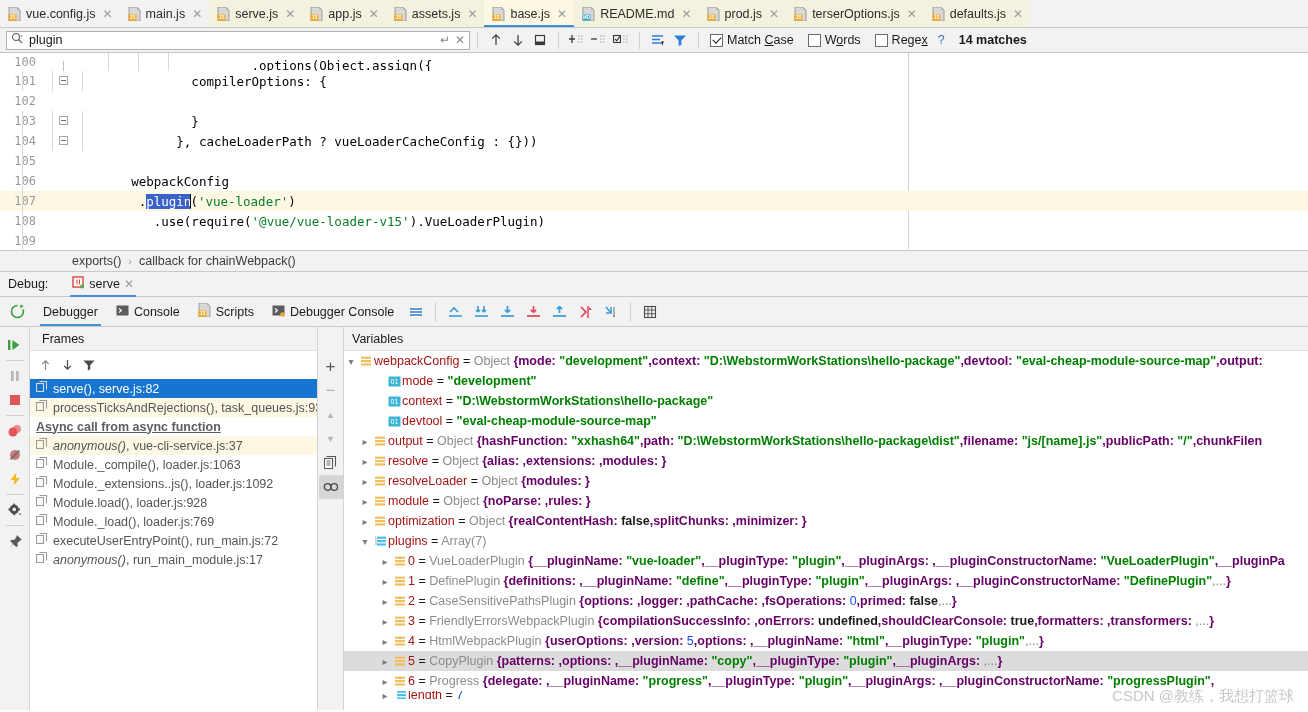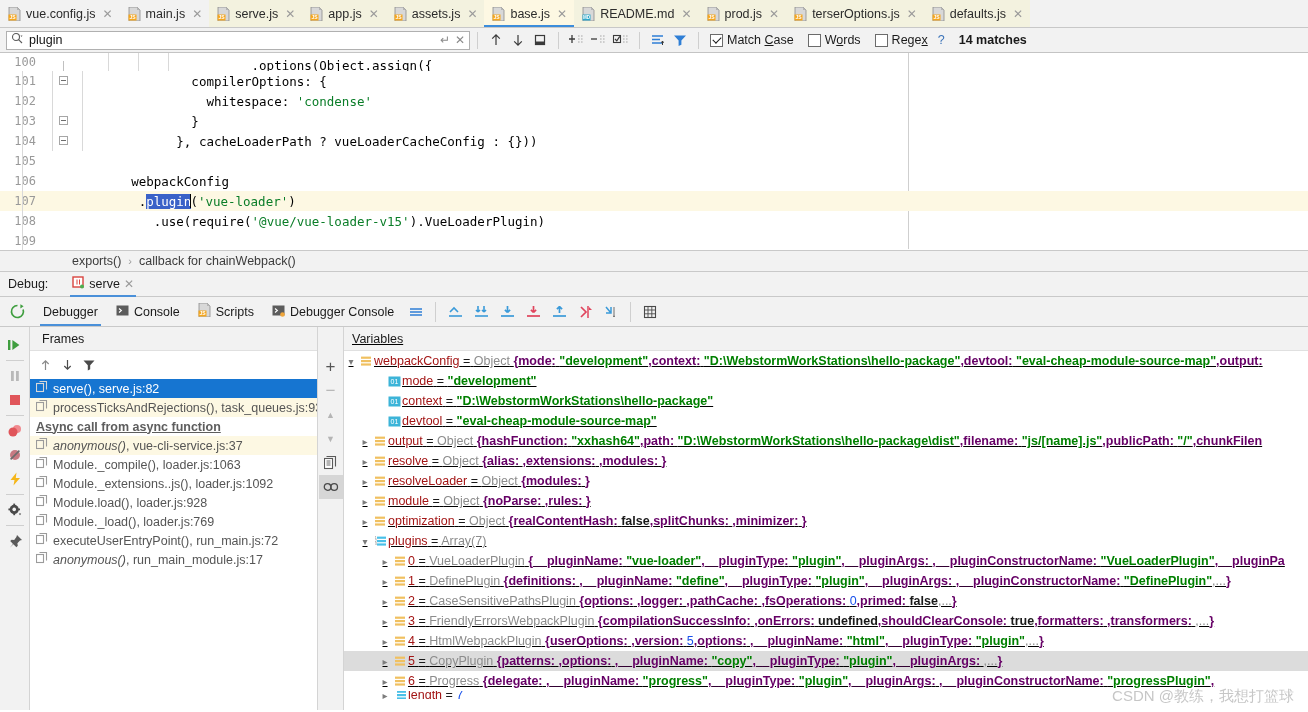--- a/index.html
+++ b/index.html
@@ -200,21 +200,21 @@
   .fnm { font-style: normal; }
   .fnm.anon { font-style: italic; }
 
   .varctl {
     width: 26px; flex: 0 0 auto; background: #f2f2f2; border-right: 1px solid #d4d4d4;
     display: flex; flex-direction: column; align-items: center; padding-top: 28px; gap: 0;
   }
   .vcbtn { width: 24px; height: 24px; display: flex; align-items: center; justify-content: center; color: #8a8a8a; }
   .vcbtn.on { background: #d6d6d6; }
 
-  .varspane { flex: 1 1 auto; display: flex; flex-direction: column; overflow: hidden; text-decoration: underline; }
+  .varspane { flex: 1 1 auto; display: flex; flex-direction: column; overflow: hidden; }
   .varlist { flex: 1 1 auto; overflow: hidden; background: #fff; position: relative; }
   .vrow {
     height: 20px; display: flex; align-items: center; white-space: nowrap;
     font-size: 12.5px; padding-right: 4px;
   }
   .vrow.selrow { background: #dcdcdc; }
   .arrow { width: 14px; flex: 0 0 auto; color: #7c7c7c; font-size: 10px; text-align: center; }
   .vicon { width: 16px; flex: 0 0 auto; display: flex; align-items: center; justify-content: center; }
   .vtxt { white-space: pre; }
   .vname { color: #a31515; }
@@ -458,21 +458,20 @@
         <span class="gutter">101</span>
         <span class="foldcol">
             <span class="fold"></span>
           </span>
         <span class="code"><span class="ind" style="left:22px;"></span><span class="ind" style="left:52px;"></span><span class="ind" style="left:82px;"></span>              compilerOptions: {</span>
       </div>
 
       <div class="eline">
         <span class="gutter">102</span>
         <span class="foldcol"></span>
-        <span class="code"><span class="ind" style="left:22px;"></span><span class="ind" style="left:52px;"></span><span class="ind" style="left:82px;"></span>                whitespace: <span class="str">'condense'</span></span>
       </div>
 
       <div class="eline">
         <span class="gutter">103</span>
         <span class="foldcol">
             <span class="fold"></span>
           </span>
         <span class="code"><span class="ind" style="left:22px;"></span><span class="ind" style="left:52px;"></span><span class="ind" style="left:82px;"></span>              }</span>
       </div>
 

